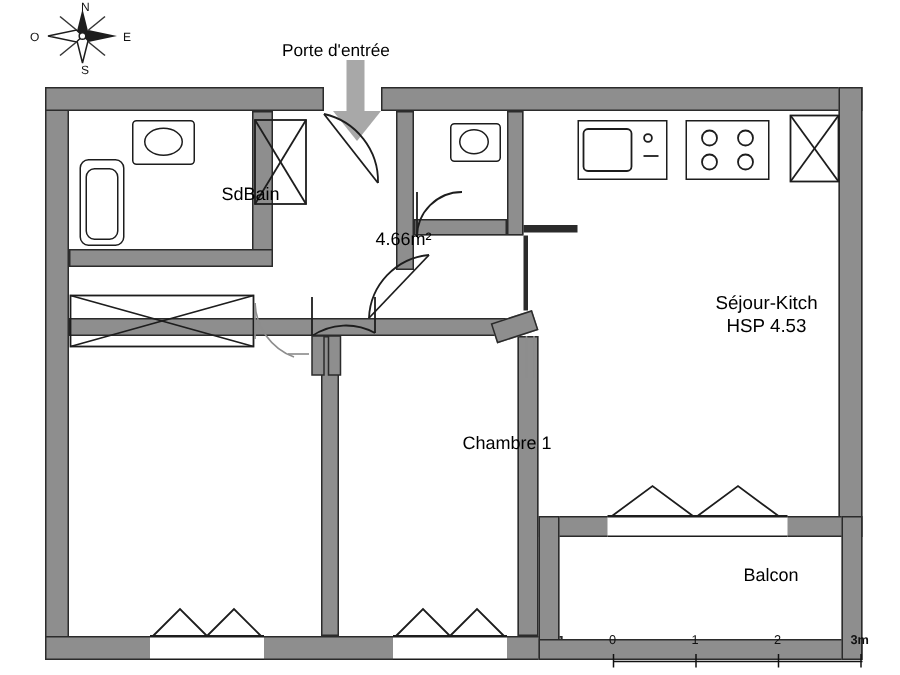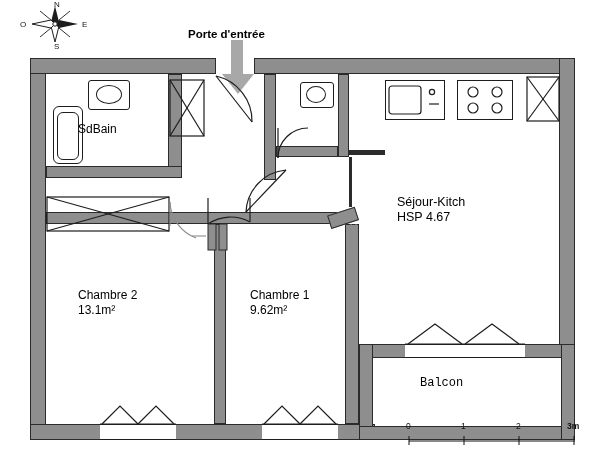--- a/index.html
+++ b/index.html
@@ -30,24 +30,26 @@
     box-sizing: border-box;
   }
   .thin-line {
     position: absolute;
     background: #1d1d1d;
   }
 
   
   .label {
     position: absolute;
+    text-align: center;
     font-size: 12px;
     line-height: 15px;
     color: #000000;
     white-space: nowrap;
+    margin-left: 44px;
   }
   .label .n { display: block; }
   .label.big { font-size: 12.5px; }
 
   .caption {
     position: absolute;
     font-size: 11.5px;
     color: #000;
     white-space: nowrap;
   }
@@ -116,21 +118,21 @@
       <line x1="22" y1="35" x2="33" y2="26" class="stroke-thin"></line>
       <line x1="52" y1="35" x2="41" y2="26" class="stroke-thin"></line>
       <circle cx="37" cy="22" r="2.2" fill="#ffffff" stroke="#1d1d1d" stroke-width="1"></circle>
     </svg>
     <span class="compass-letter" style="left:36px; top:-2px;">N</span>
     <span class="compass-letter" style="left:36px; top:40px;">S</span>
     <span class="compass-letter" style="left:64px; top:18px;">E</span>
     <span class="compass-letter" style="left:2px; top:18px;">O</span>
   </div>
 
-  <div class="caption" style="left:188px; top:28px;font-weight:bold;">Porte d'entrée</div>
+  <div class="caption" style="left:188px; top:28px;">Porte d'entrée</div>
   <div id="entry-arrow">
     <svg width="40" height="60" viewBox="0 0 40 60">
       <rect x="13" y="0" width="12" height="36" fill="#a8a8a8"></rect>
       <polygon points="4,34 36,34 20,54" fill="#a8a8a8"></polygon>
     </svg>
   </div>
 
   <div class="wall" style="left:30px; top:58px; width:16px; height:382px;"></div>
 
   <div class="wall" style="left:30px; top:424px; width:345px; height:16px;"></div>
@@ -297,39 +299,35 @@
       <polyline points="3,24 30,4 57,24" class="stroke"></polyline>
       <polyline points="60,24 87,4 114,24" class="stroke"></polyline>
     </svg>
   </div>
 
   <div class="label" style="left:78px; top:122px; width:90px;">
     <span class="n">SdBain</span>
   </div>
 
   <div class="label" style="left:180px; top:152px; width:90px;">
+    <span class="n">4.66m²</span>
   </div>
 
 
   <div class="label big" style="left:397px; top:195px; width:140px;">
     <span class="n">Séjour-Kitch</span>
-    <span class="n">HSP 4.67</span>
-  </div>
-
-  <div class="label" style="left:78px; top:288px; width:110px;">
-    <span class="n">Chambre 2</span>
-    <span class="n">13.1m²</span>
-  </div>
-
-  <div class="label" style="left:250px; top:288px; width:110px;">
+    <span class="n">HSP 4.53</span>
+  </div>
+
+
+  <div class="label" style="left:239px; top:288px; width:110px;">
     <span class="n">Chambre 1</span>
-    <span class="n">9.62m²</span>
-  </div>
-
-  <div class="label" style="left:420px; top:376px; width:100px;font-family:Liberation Mono, monospace;">
+  </div>
+
+  <div class="label" style="left:420px; top:376px; width:100px;">
     <span class="n">Balcon</span>
   </div>
 
   <div id="scale">
     <svg width="175" height="14" viewBox="0 0 175 14">
       <line x1="4" y1="9" x2="170" y2="9" stroke="#111" stroke-width="1"></line>
       <line x1="4" y1="4" x2="4" y2="13" stroke="#111" stroke-width="1"></line>
       <line x1="59" y1="4" x2="59" y2="13" stroke="#111" stroke-width="1"></line>
       <line x1="114" y1="4" x2="114" y2="13" stroke="#111" stroke-width="1"></line>
       <line x1="169" y1="4" x2="169" y2="13" stroke="#111" stroke-width="1"></line>

